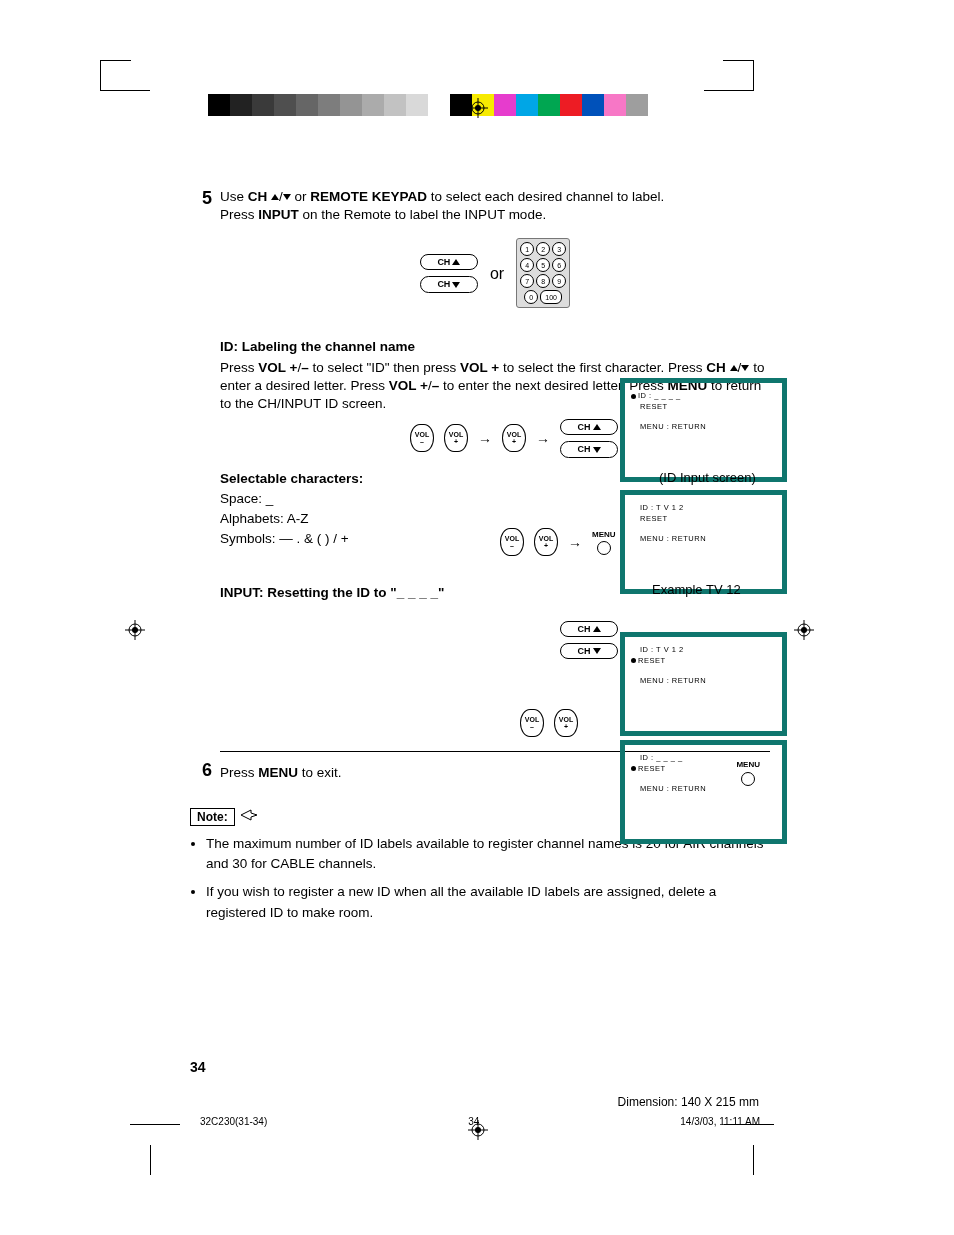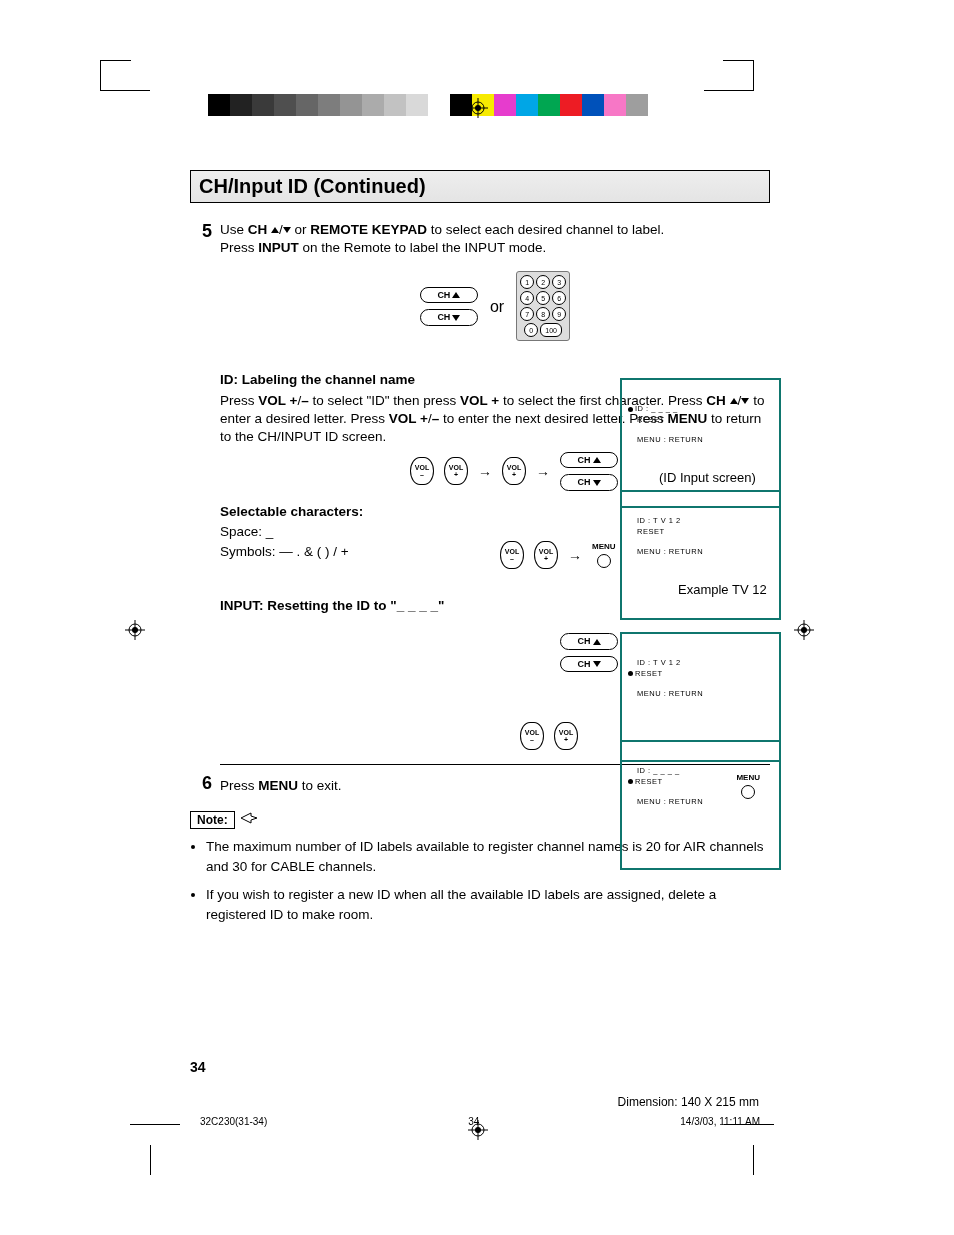--- a/index.html
+++ b/index.html
@@ -30,21 +30,21 @@
 .keypad .row{display:flex;gap:2px;justify-content:center}
 .keypad .row+.row{margin-top:2px}
 .keypad .k{width:12px;height:12px;border:1px solid #000;border-radius:50%;font-size:7px;display:flex;align-items:center;justify-content:center;background:#fff}
 .keypad .kw{width:20px;border-radius:6px}
 .subh{font-weight:bold;margin-top:30px;font-size:13.5px}
 .para{font-size:13.5px;line-height:1.35;margin-top:2px}
 .vol-btn{border:1px solid #000;border-radius:50%/60%;width:22px;height:26px;font-size:7px;font-weight:bold;display:flex;flex-direction:column;align-items:center;justify-content:center;background:#fff;line-height:1}
 .arrow{font-size:14px}
 .flowrow{display:flex;align-items:center;gap:10px;margin-top:6px;margin-left:190px}
 .flowrow2{display:flex;align-items:center;gap:10px;margin-top:10px;margin-left:280px}
-.screen{position:absolute;border:2px solid #0f766e;width:145px;height:78px;font-size:7.5px;font-family:Arial,sans-serif;padding:24px 6px;letter-spacing:0.5px;line-height:1.4}
+.screen{position:absolute;border:5px solid #0f766e;width:145px;height:78px;font-size:7.5px;font-family:Arial,sans-serif;padding:8px 6px;letter-spacing:0.5px;line-height:1.4}
 .screen .dot{display:inline-block;width:5px;height:5px;background:#000;border-radius:50%;vertical-align:middle;margin-right:2px}
 .caption{position:absolute;font-size:13px;text-align:center}
 .menu-btn{display:flex;flex-direction:column;align-items:center;font-size:8px;font-weight:bold}
 .menu-btn .circ{width:12px;height:12px;border:1px solid #000;border-radius:50%;margin-top:1px;background:#fff}
 hr.sep{border:none;border-top:1px solid #000;margin:14px 0 8px 0}
 .note-label{border:1px solid #000;display:inline-block;padding:1px 6px;font-weight:bold;font-size:12px}
 .note-arrow{display:inline-block;margin-left:2px}
 ul.notes{margin:8px 0 0 16px;padding:0;font-size:13.5px;line-height:1.5}
 ul.notes li{margin-bottom:8px}
 .pgnum{font-weight:bold;font-size:14px;position:absolute;left:190px;bottom:160px}
@@ -117,23 +117,20 @@
   <div class="reg reg-bot">
       <svg width="20" height="20">
         <circle cx="10" cy="10" r="6" fill="none" stroke="#000"></circle>
         <circle cx="10" cy="10" r="3" fill="#000"></circle>
         <line x1="0" y1="10" x2="20" y2="10" stroke="#000"></line>
         <line x1="10" y1="0" x2="10" y2="20" stroke="#000"></line>
       </svg>
     </div>
 
   <div class="content">
-    <div class="header-bar">
-      <span>CH/Input ID (Continued)</span>
-    </div>
 
     <div class="step">
       <div class="step-num">5</div>
       <div class="step-body">
         <span>Use </span><b>CH </b><span class="tri-up"></span>/<span class="tri-dn"></span><span> or </span><b>REMOTE KEYPAD</b><span> to select each desired channel to label.</span><br>
         <span>Press </span><b>INPUT</b><span> on the Remote to label the INPUT mode.</span>
 
         <div class="btn-row">
           <div class="ch-btns">
             <div class="ch-btn">
@@ -198,20 +195,21 @@
             <div class="ch-btn">
                 <span>CH</span>
                 <span class="tri-dn"></span>
               </div>
           </div>
         </div>
 
         
         <div class="subh" style="margin-top:12px">Selectable characters:</div>
         <div class="para">Space: _</div>
+        <div class="para">Alphabets: A-Z</div>
         <div class="para">Symbols: —  .  &amp;  (  )  /  +</div>
 
         <div class="flowrow2" style="margin-top:-20px">
           <div class="vol-btn">
               <span>VOL</span>
               <span>–</span>
             </div>
           <div class="vol-btn">
               <span>VOL</span>
               <span>+</span>
@@ -258,21 +256,21 @@
       <div class="step-num">6</div>
       <div class="step-body" style="display:flex;justify-content:space-between;align-items:center">
         <div><span>Press </span><b>MENU</b><span> to exit.</span></div>
         <div class="menu-btn" style="margin-right:10px">
             <span>MENU</span>
             <div class="circ"></div>
           </div>
       </div>
     </div>
 
-    <div style="margin-top:12px;margin-left:0">
+    <div style="margin-top:22px;margin-left:0">
       <span class="note-label">Note:</span>
       <span class="note-arrow"><svg width="16" height="12">
             <path d="M0 6 L10 1 L10 4 L16 6 L10 8 L10 11 Z" fill="none" stroke="#000"></path>
           </svg></span>
       <ul class="notes" id="notes">
           <li>The maximum number of ID labels available to register channel names is 20 for AIR channels and 30 for CABLE channels.</li>
           <li>If you wish to register a new ID when all the available ID labels are assigned, delete a registered ID to make room.</li>
         </ul>
     </div>
   </div>
@@ -282,21 +280,21 @@
     <div style="margin-left:9px">RESET</div>
     <div style="margin-top:10px;margin-left:9px">MENU : RETURN</div>
   </div>
   <div class="caption" style="top:470px;left:659px">(ID Input screen)</div>
 
   <div class="screen" style="top:490px;left:620px">
     <div style="margin-left:9px"><span>ID   : T V 1 2</span></div>
     <div style="margin-left:9px">RESET</div>
     <div style="margin-top:10px;margin-left:9px">MENU : RETURN</div>
   </div>
-  <div class="caption" style="top:582px;left:678px">Example TV 12</div>
+  <div class="caption" style="top:582px;left:652px">Example TV 12</div>
 
   <div class="screen" style="top:632px;left:620px">
     <div style="margin-left:9px"><span>ID   : T V 1 2</span></div>
     <div><span class="dot"></span><span>RESET</span></div>
     <div style="margin-top:10px;margin-left:9px">MENU : RETURN</div>
   </div>
 
   <div class="screen" style="top:740px;left:620px">
     <div style="margin-left:9px"><span>ID   : _ _ _ _</span></div>
     <div><span class="dot"></span><span>RESET</span></div>

